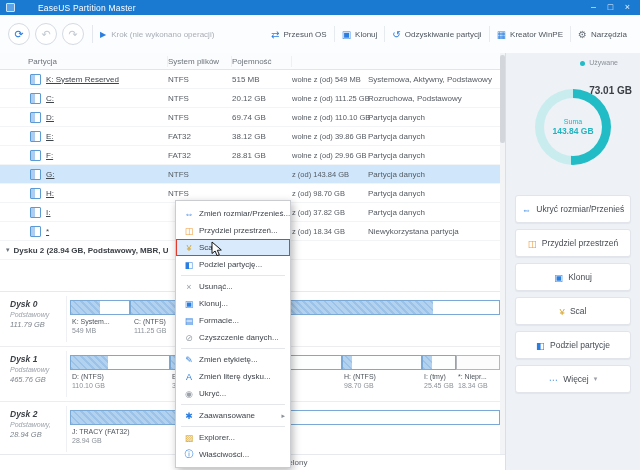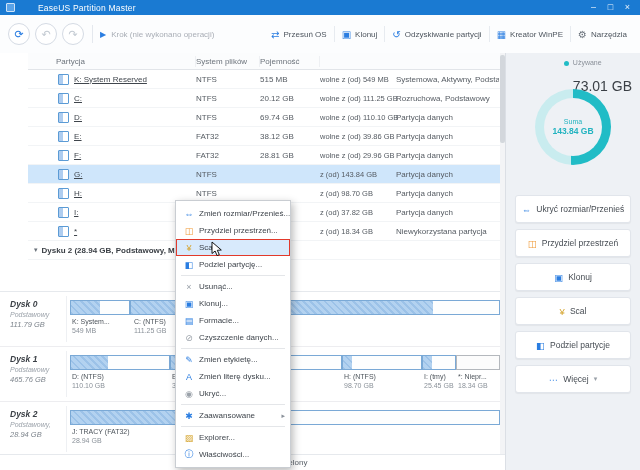--- a/index.html
+++ b/index.html
@@ -29,21 +29,21 @@
   .taction .ic{font-size:10px;}
   .vdiv{width:1px;height:16px;background:#e7ebf0;}
 
   
   .blue{color:#2a7de1;} .orange{color:#f09a38;} .yellow{color:#d5a42e;}
   .gray{color:#9aa1a9;} .dis{color:#c3cad2;} .dark{color:#6a727b;}
 
   
   .content{position:absolute;left:0;top:53px;width:505px;bottom:0;background:#fff;overflow:hidden;}
   .thead,.trow{display:grid;grid-template-columns:162px 64px 60px 76px auto;
-               align-items:center;padding:0 6px;margin-left:28px;}
+               align-items:center;padding:0 6px;}
   .thead{height:16px;border-bottom:1px solid #e2e5e9;background:#fbfcfd;}
   .thead .hc{font-size:8px;color:#6d747c;white-space:nowrap;border-right:1px solid #eef0f3;height:11px;line-height:11px;}
   .thead .hc:last-child{border-right:none;}
   .thead .hc.name{padding-left:22px;}
   .trow{height:18px;border-bottom:1px solid #f2f4f6;font-size:8px;color:#555b62;}
   .trow .c{white-space:nowrap;overflow:hidden;}
   .trow .c.free{font-size:7.5px;overflow:visible;}
   .trow.group{font-weight:bold;color:#3a3f45;}
   .trow.group .name{display:flex;align-items:center;gap:4px;font-size:8px;}
   .trow.part .name{display:flex;align-items:center;padding-left:24px;color:#3f454c;text-decoration:underline;}
@@ -77,21 +77,21 @@
              border-top:1px solid #e6e9ed;}
   .legend{position:absolute;left:238px;top:3px;display:flex;align-items:center;gap:4px;
           font-size:8px;color:#5a6169;}
   .lsq{width:7px;height:7px;border:1px solid #a7adb4;background:#fff;}
 
   
   .sidebar{position:absolute;left:505px;top:53px;right:0;bottom:0;background:#eef1f5;border-left:1px solid #dbdfe5;}
   .usage-legend{position:absolute;right:8px;top:6px;display:flex;gap:4px;}
   .udot{width:5px;height:5px;border-radius:50%;background:#21bcc6;margin-top:2px;}
   .ul1{font-size:7px;color:#8a9099;}
-  .ul2{font-size:14px;font-weight:normal;color:#3a3f45;margin-top:12px;}
+  .ul2{font-size:10px;font-weight:bold;color:#3a3f45;margin-top:19px;}
   .donut{position:absolute;left:29px;top:36px;width:76px;height:76px;border-radius:50%;
          background:conic-gradient(#21bcc6 0 51%, #c9ecef 51% 100%);}
   .donut .hole{position:absolute;inset:9px;background:#eef1f5;border-radius:50%;
                display:flex;flex-direction:column;align-items:center;justify-content:center;}
   .donut .suma{font-size:7px;color:#22b3c0;}
   .donut .total{font-size:8.5px;font-weight:bold;color:#22b3c0;margin-top:1px;}
   .sbuttons{position:absolute;left:9px;right:9px;top:142px;}
   .sbtn{height:26px;margin-bottom:6px;background:#fff;border:1px solid #e1e5eb;border-radius:3px;
         display:flex;align-items:center;justify-content:center;gap:5px;font-size:8.5px;color:#464c53;
         box-shadow:0 1px 1px rgba(0,0,0,.05);cursor:default;white-space:nowrap;}

